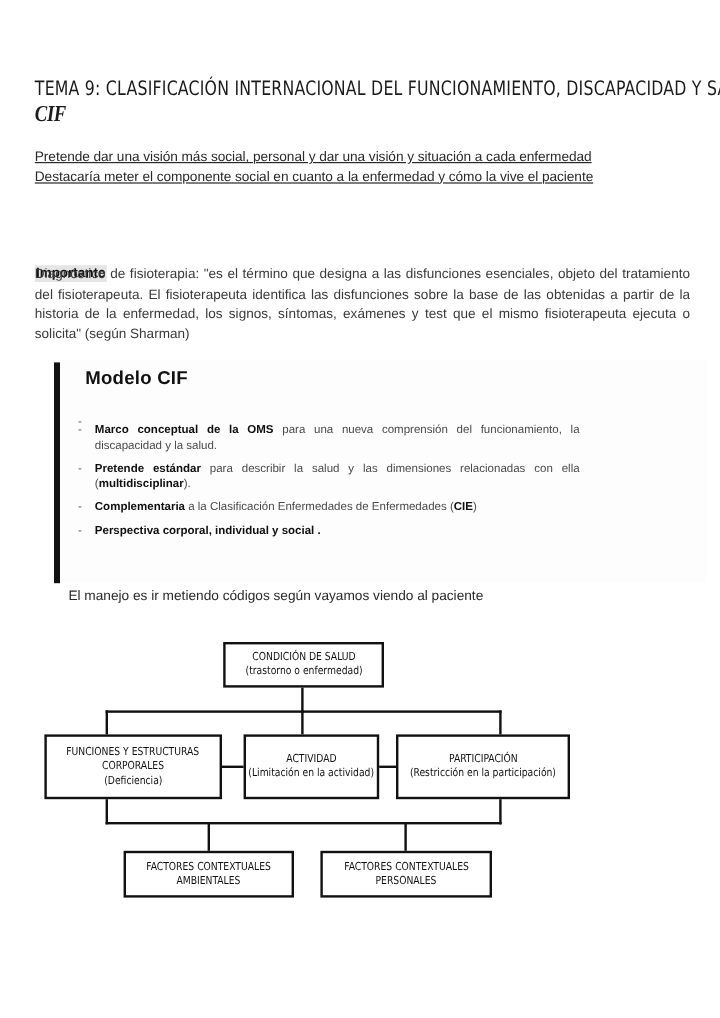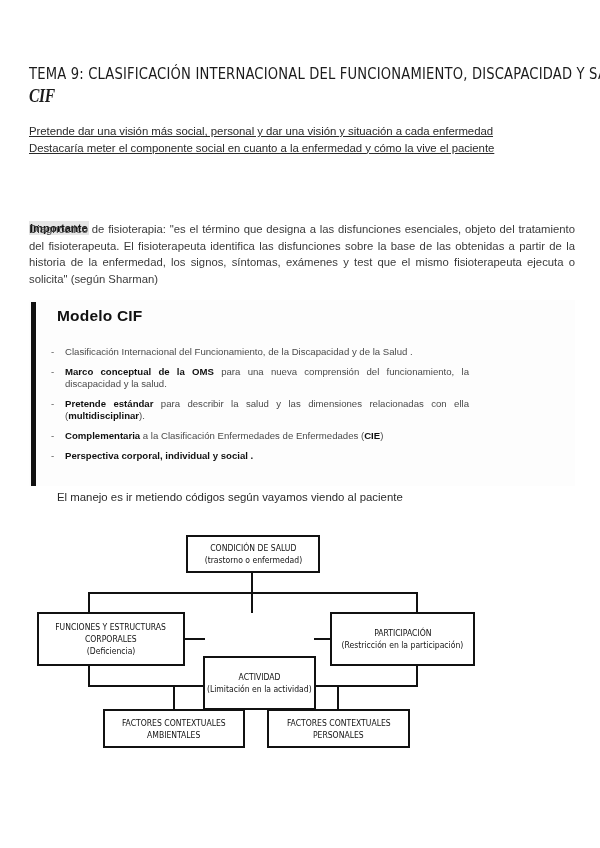--- a/index.html
+++ b/index.html
@@ -91,21 +91,21 @@
     width: 546px;
     font-size: 11.3px;
     line-height: 16.6px;
     color: #3a3a3a;
     text-align: justify;
   }
 
   
   .modelo-block {
     position: absolute;
-    left: 29px;
+    left: 43px;
     top: 300px;
     width: 546px;
     height: 186px;
     background: #fdfdfd;
   }
   .modelo-bar {
     position: absolute;
     left: 2px;
     top: 2px;
     width: 5px;
@@ -210,21 +210,21 @@
   <div class="importante-wrap">
     <span class="importante">Importante</span>
   </div>
 
   <div class="quote">Diagnóstico de fisioterapia: "es el término que designa a las disfunciones esenciales, objeto del tratamiento del fisioterapeuta. El fisioterapeuta identifica las disfunciones sobre la base de las obtenidas a partir de la historia de la enfermedad, los signos, síntomas, exámenes y test que el mismo fisioterapeuta ejecuta o solicita" (según Sharman)</div>
 
   <div class="modelo-block">
     <div class="modelo-bar"></div>
     <div class="modelo-title">Modelo CIF</div>
     <div class="modelo-list" id="modelo-list">
-        <div class="m-item"><span class="dash">-</span><span>Clasificación Internacional del Funcionamiento, de la Discapacidad y de la Salud .</span></div>
+        <div class="m-item"><span class="dash">-</span></div>
         <div class="m-item"><span class="dash">-</span><b>Marco conceptual de la OMS</b><span> para una nueva comprensión del funcionamiento, la discapacidad y la salud.</span></div>
         <div class="m-item"><span class="dash">-</span><b>Pretende estándar</b><span> para describir la salud y las dimensiones relacionadas con ella (</span><b>multidisciplinar</b><span>).</span></div>
         <div class="m-item"><span class="dash">-</span><b>Complementaria</b><span> a la Clasificación Enfermedades de Enfermedades (</span><b>CIE</b><span>)</span></div>
         <div class="m-item"><span class="dash">-</span><b>Perspectiva corporal, individual y social .</b></div>
       </div>
   </div>
 
   <div class="manejo">El manejo es ir metiendo códigos según vayamos viendo al paciente</div>
 
   <div class="diagram">
@@ -248,21 +248,21 @@
       <span>CONDICIÓN DE SALUD</span>
       <span>(trastorno o enfermedad)</span>
     </div>
 
     <div class="dbox" style="left:37px; top:87px; width:148px; height:54px;">
       <span>FUNCIONES Y ESTRUCTURAS</span>
       <span>CORPORALES</span>
       <span>(Deficiencia)</span>
     </div>
 
-    <div class="dbox" style="left:203px; top:87px; width:113px; height:54px;margin-top:44px;">
+    <div class="dbox" style="left:203px; top:87px; width:113px; height:54px;">
       <span>ACTIVIDAD</span>
       <span>(Limitación en la actividad)</span>
     </div>
 
     <div class="dbox" style="left:330px; top:87px; width:145px; height:54px;align-items:center;">
       <span>PARTICIPACIÓN</span>
       <span>(Restricción en la participación)</span>
     </div>
 
     <div class="dbox" style="left:103px; top:184px; width:142px; height:39px;">

